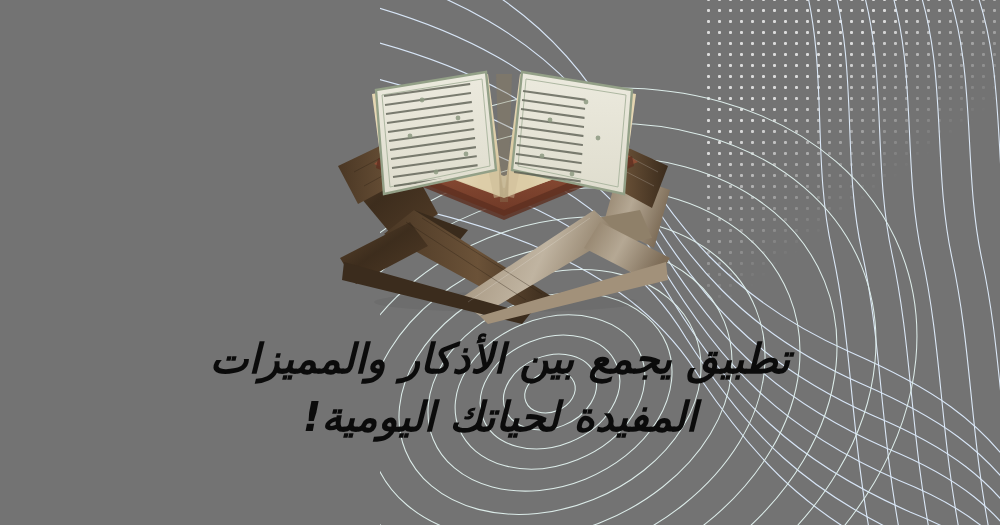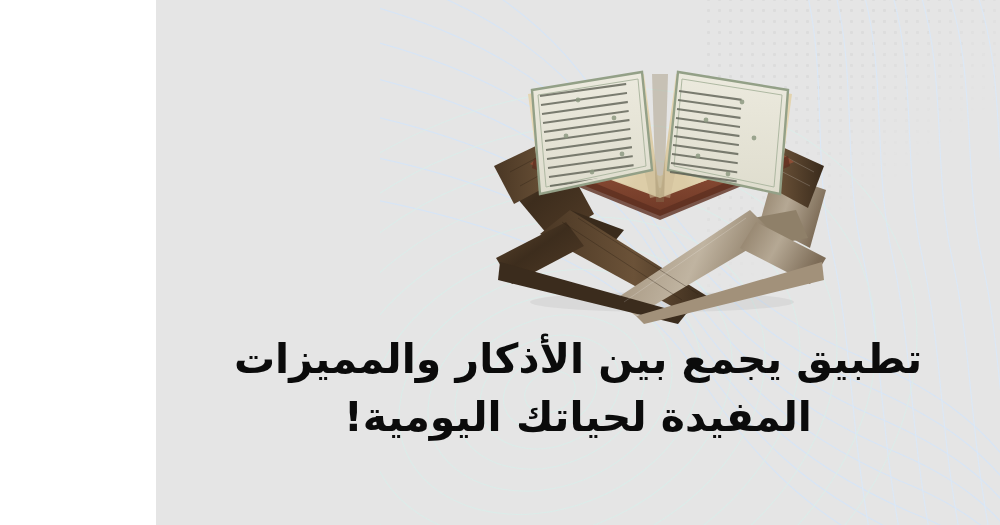--- a/index.html
+++ b/index.html
@@ -7,24 +7,25 @@
     margin: 0;
     padding: 0;
     background: #ffffff;
   }
   body {
     font-family: "DejaVu Sans", "Liberation Sans", sans-serif;
   }
 
   #banner {
     position: relative;
-    width: 844px;
+    width: 1000px;
     height: 525px;
-    background: #e5e5e5;
+    background: #737373;
     overflow: hidden;
+    font-style: italic;
   }
 
   
 
   .bg-layer {
     position: absolute;
     inset: 0;
     pointer-events: none;
   }
 

